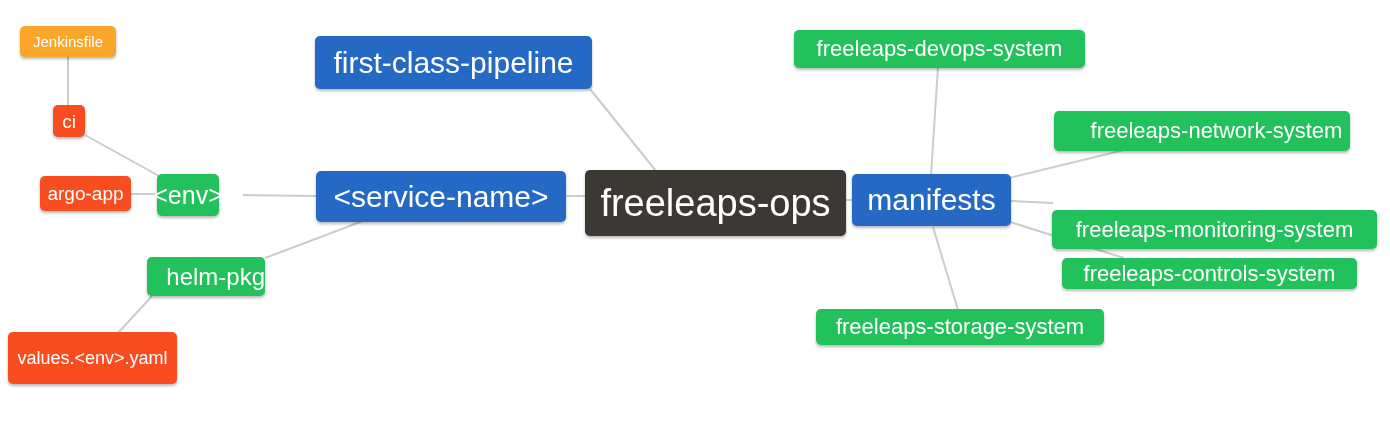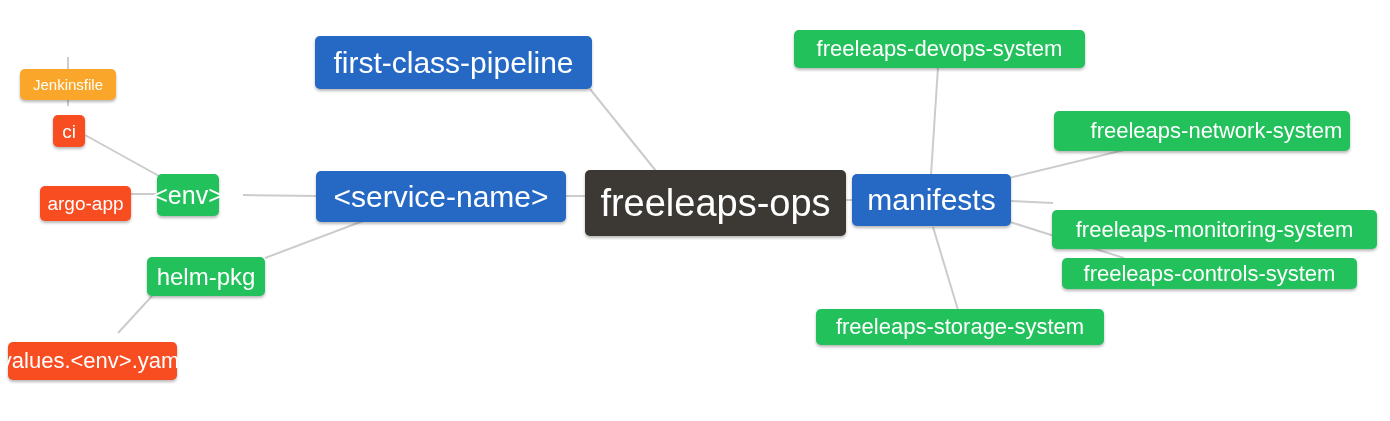--- a/index.html
+++ b/index.html
@@ -34,21 +34,21 @@
     box-sizing: border-box;
     color: var(--text, #ffffff);
     border-radius: 5px;
     box-shadow: 0 2px 3px rgba(0,0,0,0.28);
     white-space: nowrap;
     cursor: pointer;
     line-height: 1;
   }
   .c-blue   { background: var(--blue); }
   .c-green  { background: var(--green); }
-  .c-red    { background: var(--red); margin-top: 10px; }
+  .c-red    { background: var(--red); }
   .c-orange { background: var(--orange); }
   .c-dark   { background: var(--dark); }
 </style>
 </head>
 <body style="background: rgb(255, 255, 255);">
 
 <div class="canvas">
 
   <svg class="edges" width="1390" height="421" viewBox="0 0 1390 421">
     <line x1="68" y1="57" x2="68" y2="106"></line>
@@ -60,41 +60,41 @@
     <line x1="590" y1="89" x2="656" y2="171"></line>
     <line x1="566" y1="196" x2="586" y2="196"></line>
     <line x1="845" y1="200" x2="853" y2="200"></line>
     <line x1="938" y1="67" x2="931" y2="175"></line>
     <line x1="1009" y1="178" x2="1124" y2="150"></line>
     <line x1="1010" y1="201" x2="1053" y2="203"></line>
     <line x1="1010" y1="222" x2="1124" y2="258"></line>
     <line x1="933" y1="227" x2="958" y2="310"></line>
   </svg>
 
-  <div class="node c-orange" style="left:20px; top:26px; width:96px; height:31px; font-size:15px;margin-top:43px;">
+  <div class="node c-orange" style="left:20px; top:26px; width:96px; height:31px; font-size:15px;">
     <span>Jenkinsfile</span>
   </div>
 
   <div class="node c-red" style="left:53px; top:105px; width:32px; height:32px; font-size:19px;">
     <span>ci</span>
   </div>
 
   <div class="node c-red" style="left:40px; top:176px; width:91px; height:35px; font-size:19px;">
     <span>argo-app</span>
   </div>
 
   <div class="node c-green" style="left:157px; top:174px; width:62px; height:42px; font-size:25px;">
     <span>&lt;env&gt;</span>
   </div>
 
-  <div class="node c-green" style="left:147px; top:257px; width:118px; height:39px; font-size:24px;">
+  <div class="node c-green" style="left:147px; top:257px; width:118px; height:39px; font-size:24px;justify-content:flex-end;">
     <span>helm-pkg</span>
   </div>
 
-  <div class="node c-red" style="left:8px; top:332px; width:169px; height:38px; font-size:22px;">
+  <div class="node c-red" style="left:8px; top:332px; width:169px; height:52px; font-size:18px;">
     <span>values.&lt;env&gt;.yaml</span>
   </div>
 
   <div class="node c-blue" style="left:315px; top:36px; width:277px; height:53px; font-size:30px;">
     <span>first-class-pipeline</span>
   </div>
 
   <div class="node c-blue" style="left:316px; top:171px; width:250px; height:51px; font-size:30px;text-align:right;">
     <span>&lt;service-name&gt;</span>
   </div>

